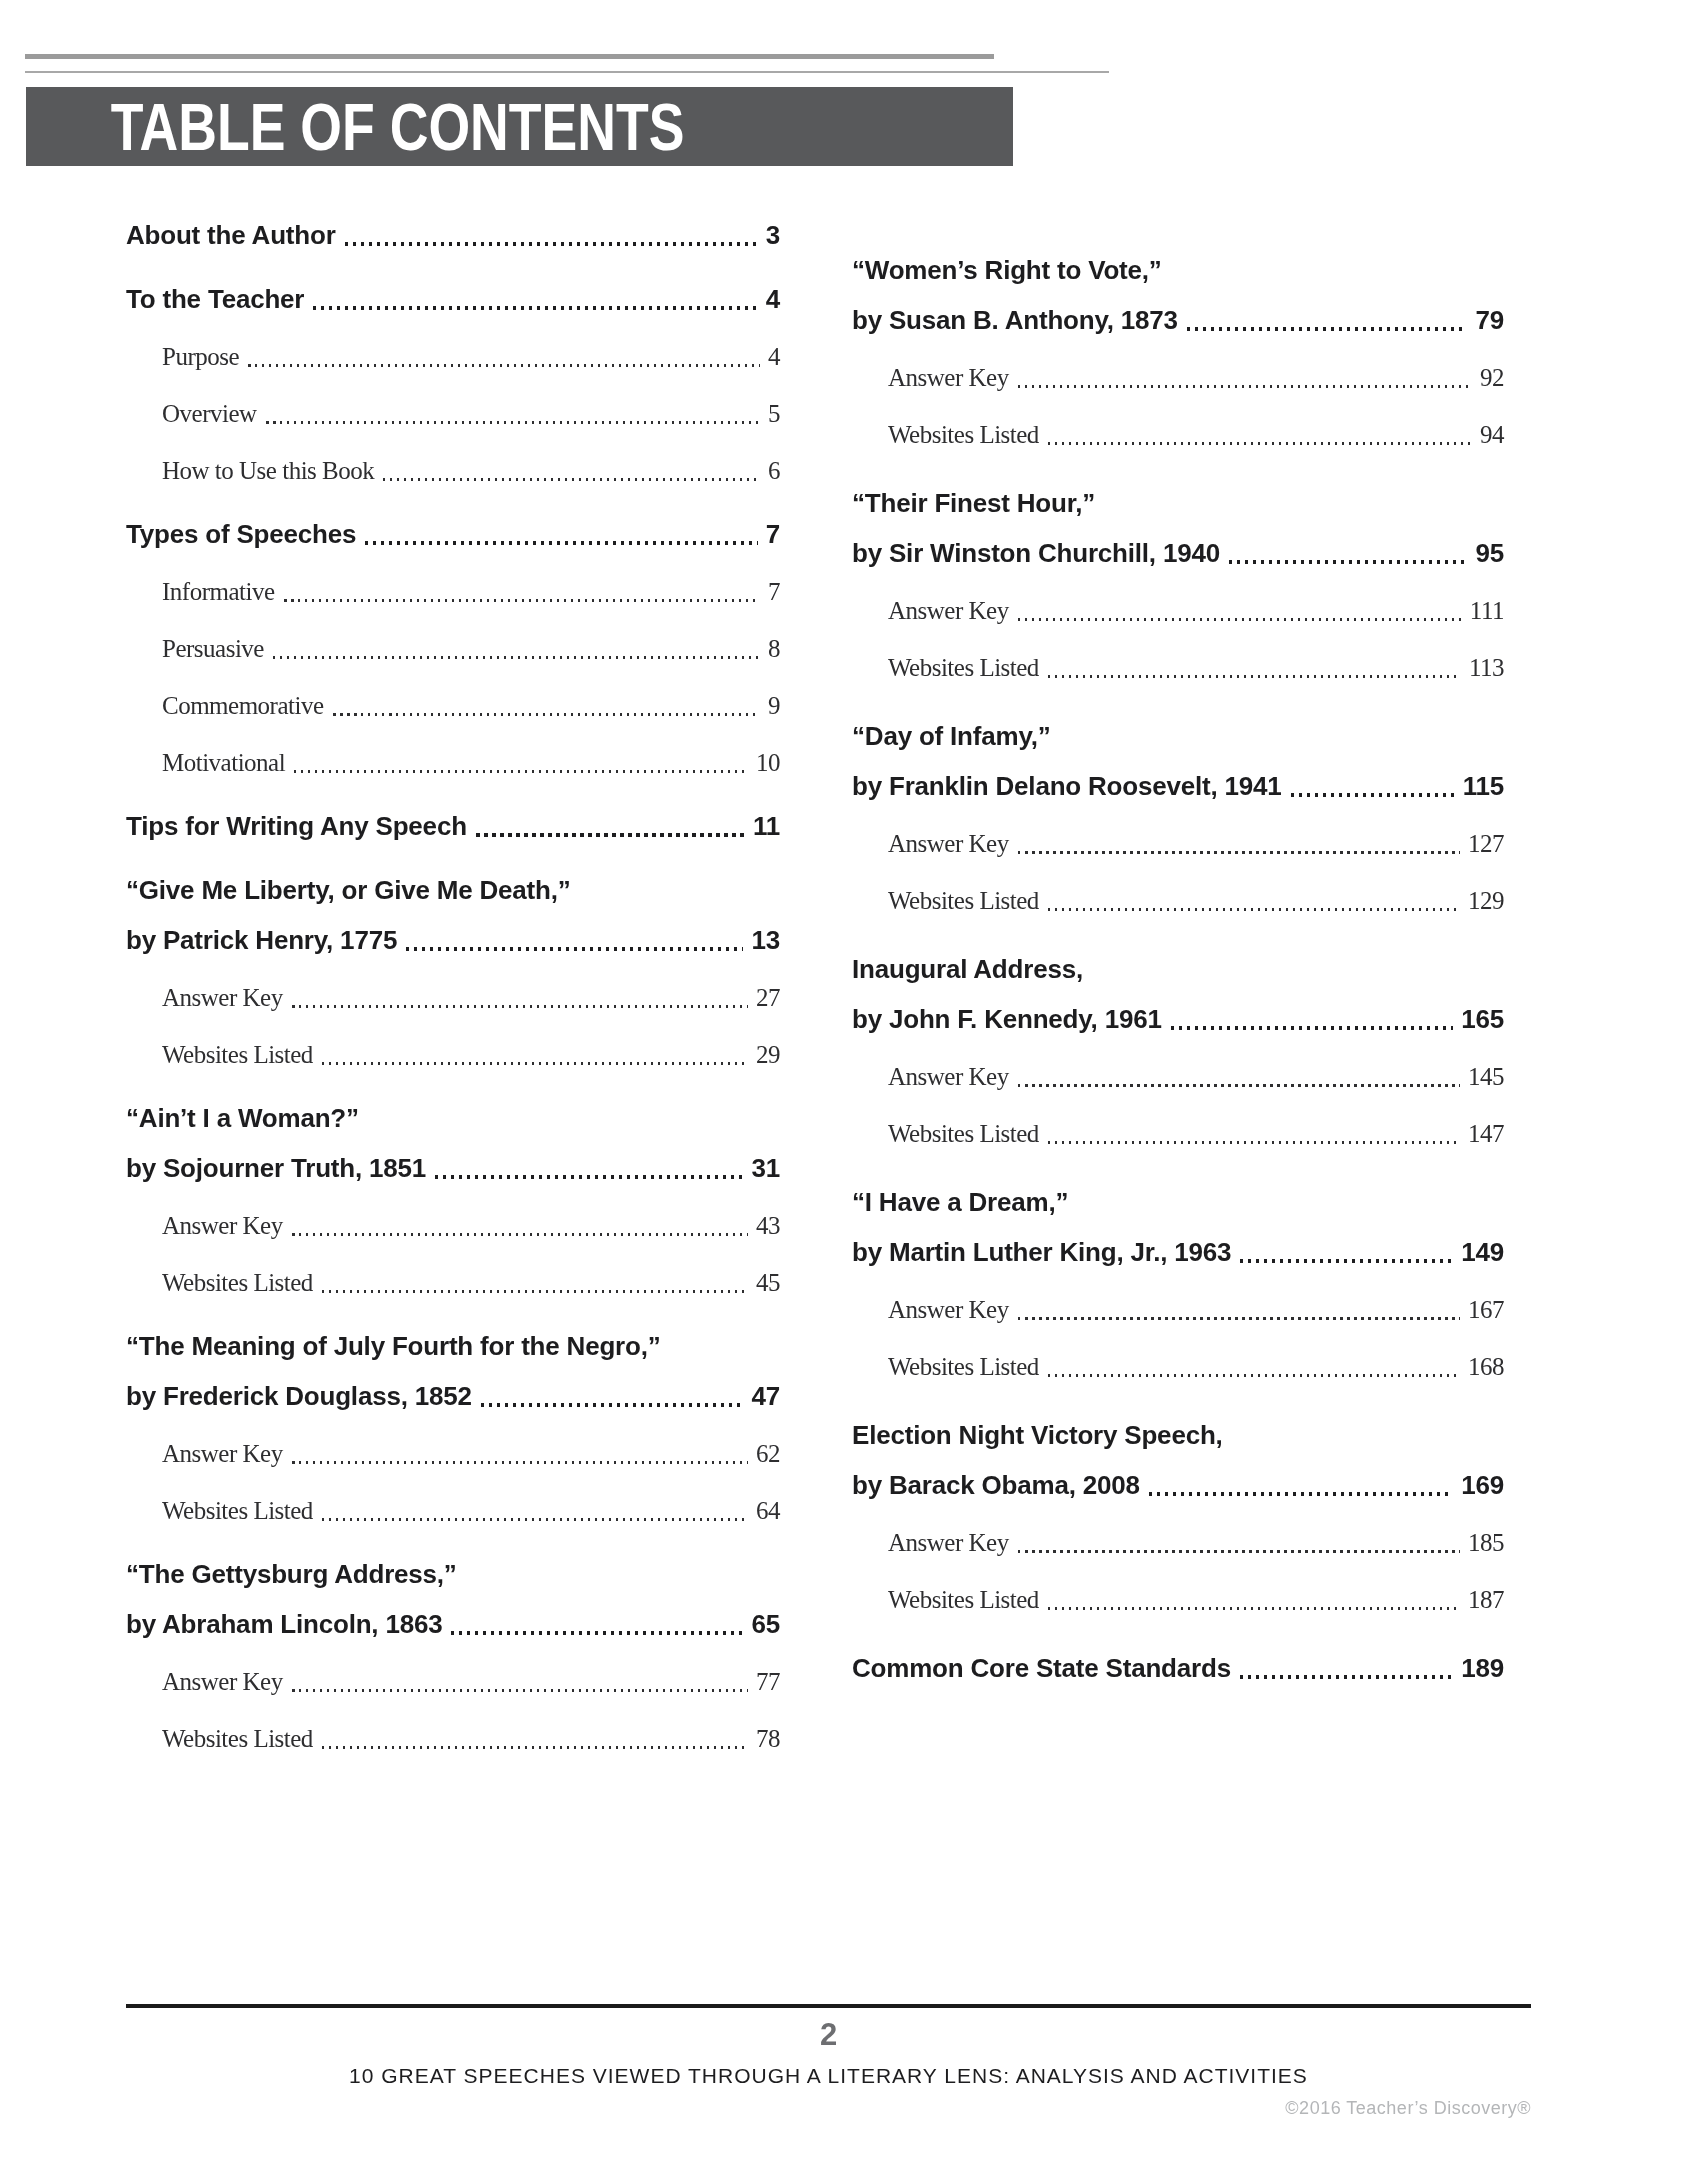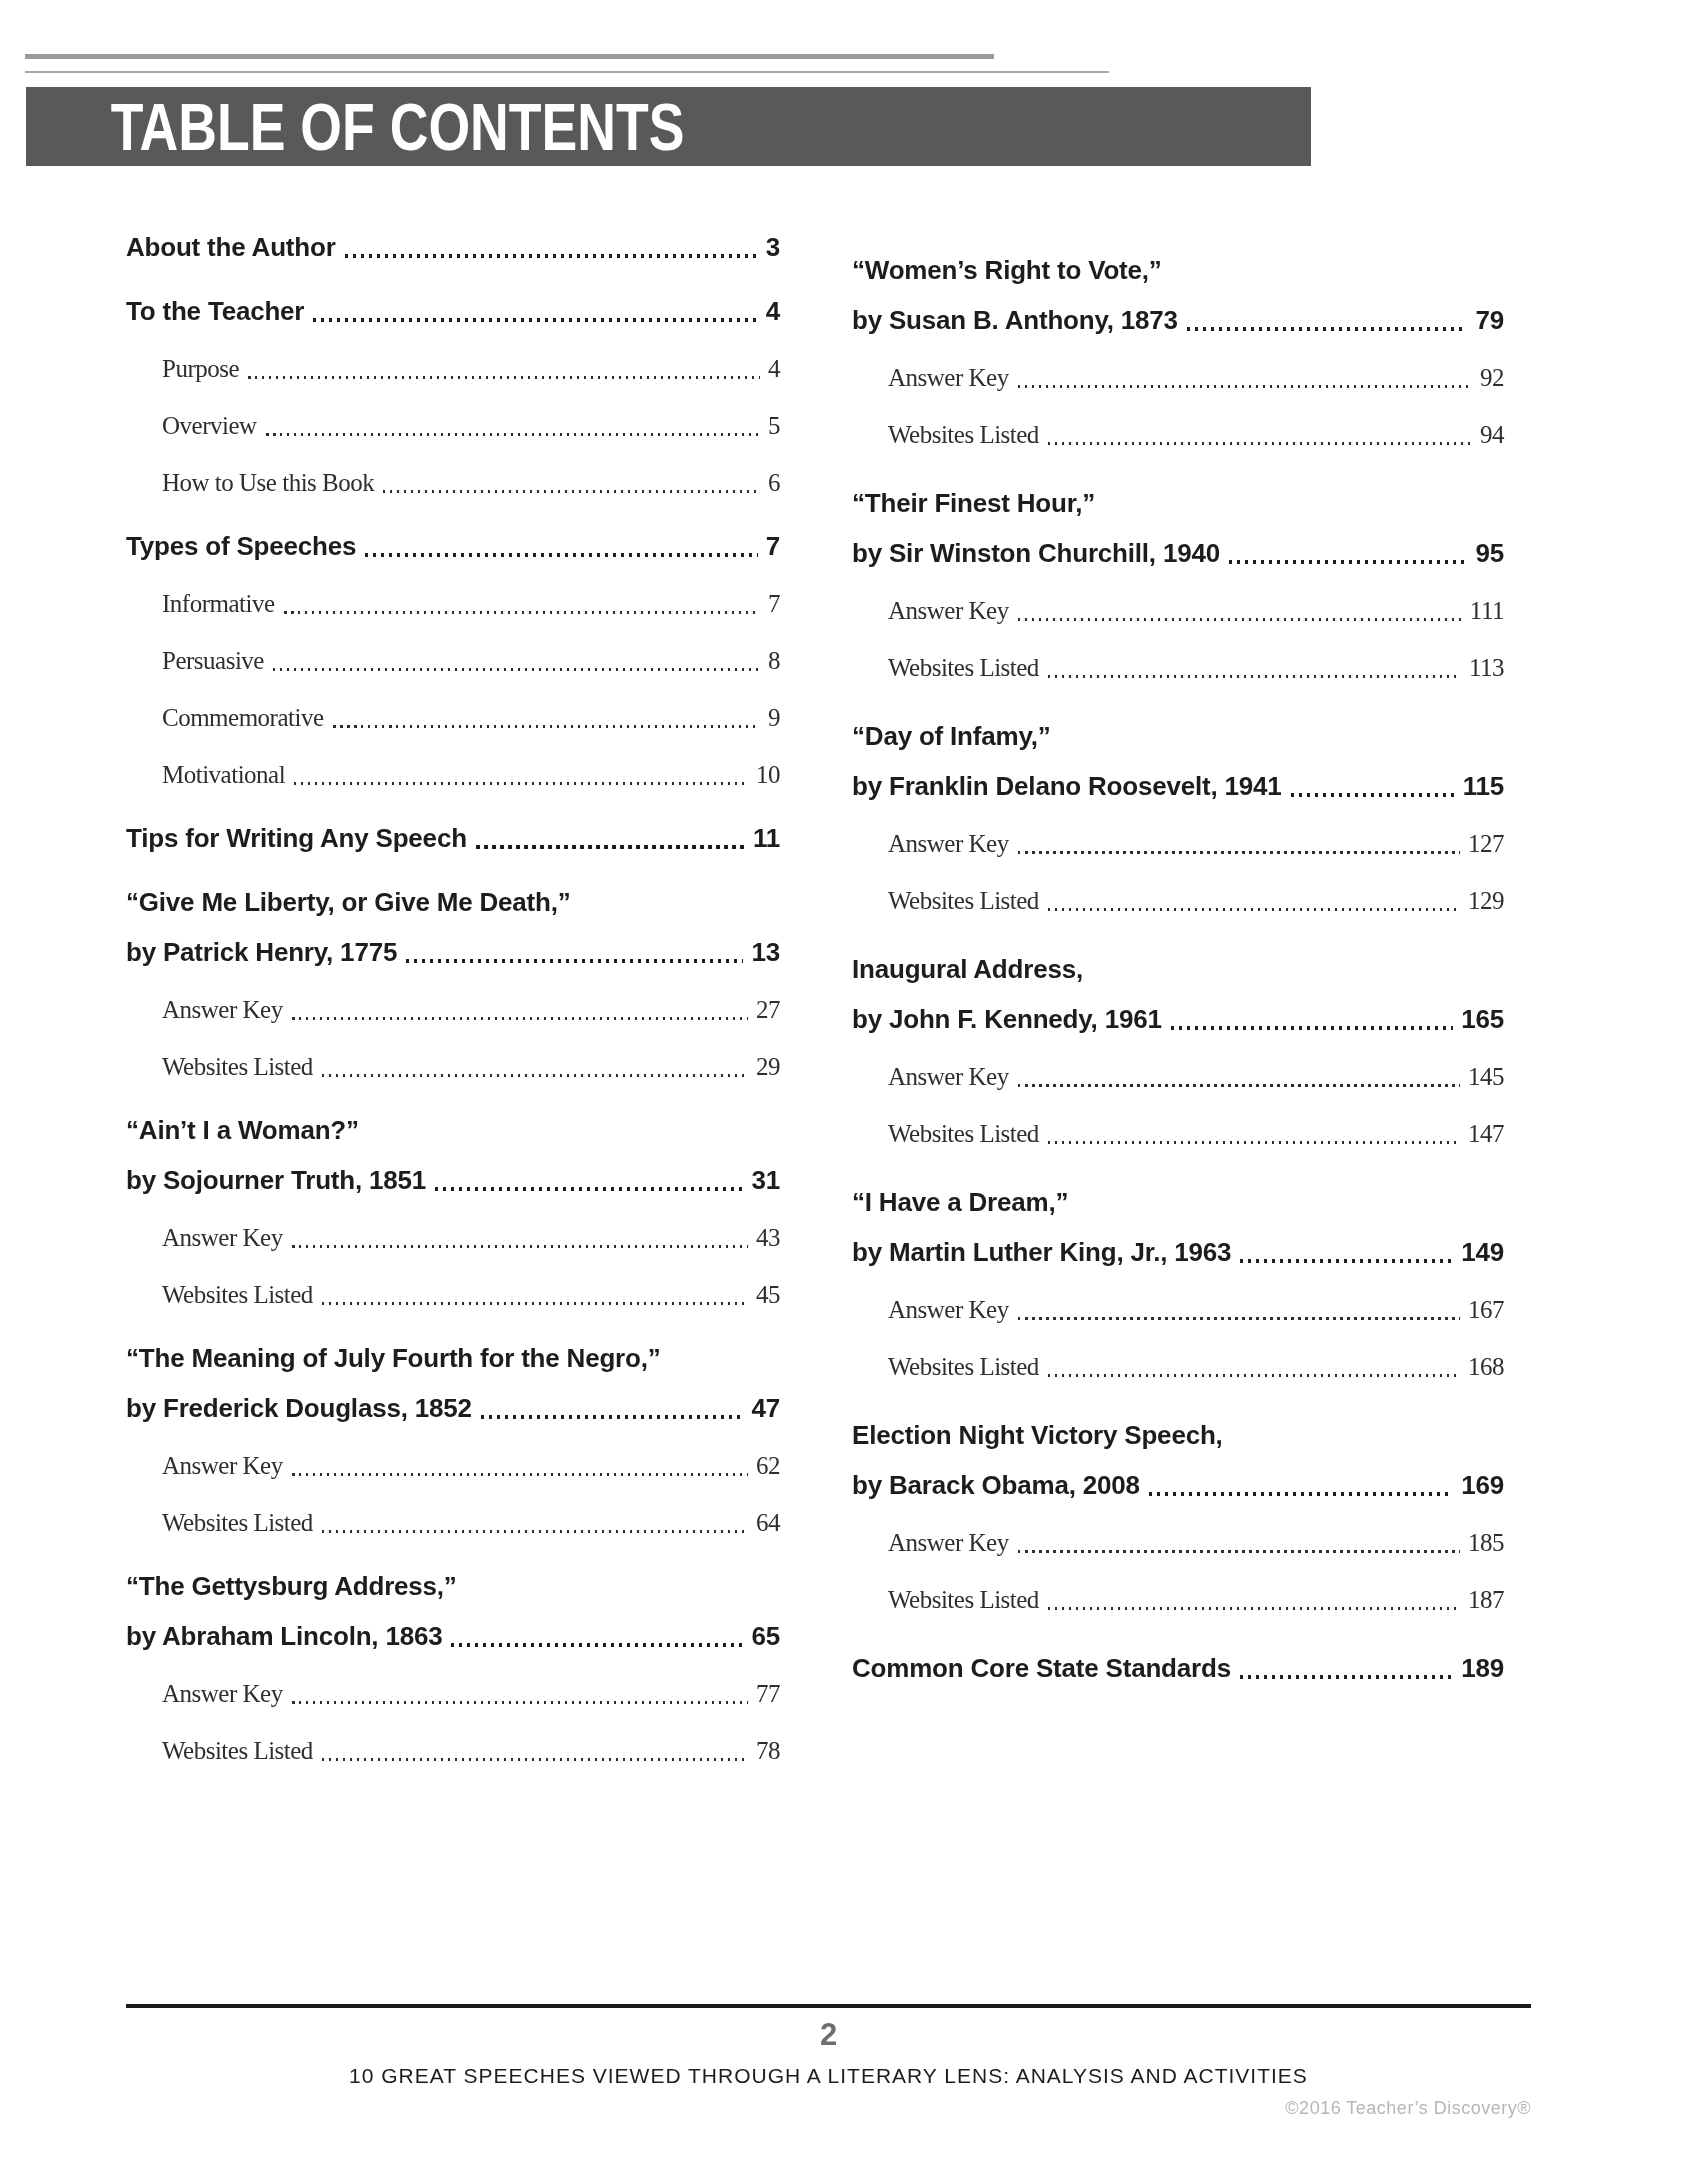--- a/index.html
+++ b/index.html
@@ -12,37 +12,37 @@
     position:relative; width:1705px; height:2172px; background:#ffffff;
     font-family:"Liberation Sans", sans-serif; overflow:hidden; color:var(--text);
   }
 
   
   .top-bar{position:absolute; left:25px; top:54px; width:969px; height:5.4px; background:var(--top-bar);}
   .top-rule{position:absolute; left:25px; top:71px; width:1084px; height:2px; background:var(--top-rule);}
 
   
   .header-band{
-    position:absolute; left:26px; top:87px; width:1285px; height:79px;
+    position:absolute; left:26px; top:87px; width:987px; height:79px;
     background:var(--band); display:flex; align-items:center;
   }
   .header-title{
     margin:0; padding-left:106px; font-size:67px; font-weight:bold;
     color:var(--title-text); letter-spacing:0px; white-space:nowrap;
     transform:scaleX(0.80); transform-origin:left center;
   }
 
   
   .columns{
     position:absolute; left:126px; top:217px; width:1377px;
     display:grid; grid-template-columns:654px 652px; column-gap:72px; align-items:start;
   }
   .block{margin-top:33px;}
   #col-right .block{margin-top:38px;}
-  .col .block:first-child{margin-top:15px;}
+  .col .block:first-child{margin-top:3px;}
 
   .row{display:flex; align-items:flex-end; font-size:26px; line-height:31px; color:var(--text);}
   .row.main{font-weight:bold; letter-spacing:-0.2px;}
   .row.line2{margin-top:19px;}
   .row.sub{margin-top:26px; padding-left:36px; font-weight:normal; color:var(--sub-text); font-size:25px; letter-spacing:-0.5px;font-family:Liberation Serif, serif;}
 
   .label{white-space:nowrap;}
   .dots{
     flex:1 1 auto; height:4px; margin:0 8px 5px 9px; align-self:flex-end;
     background-image:repeating-linear-gradient(to right, currentColor 0 3.5px, transparent 3.5px 8px);

